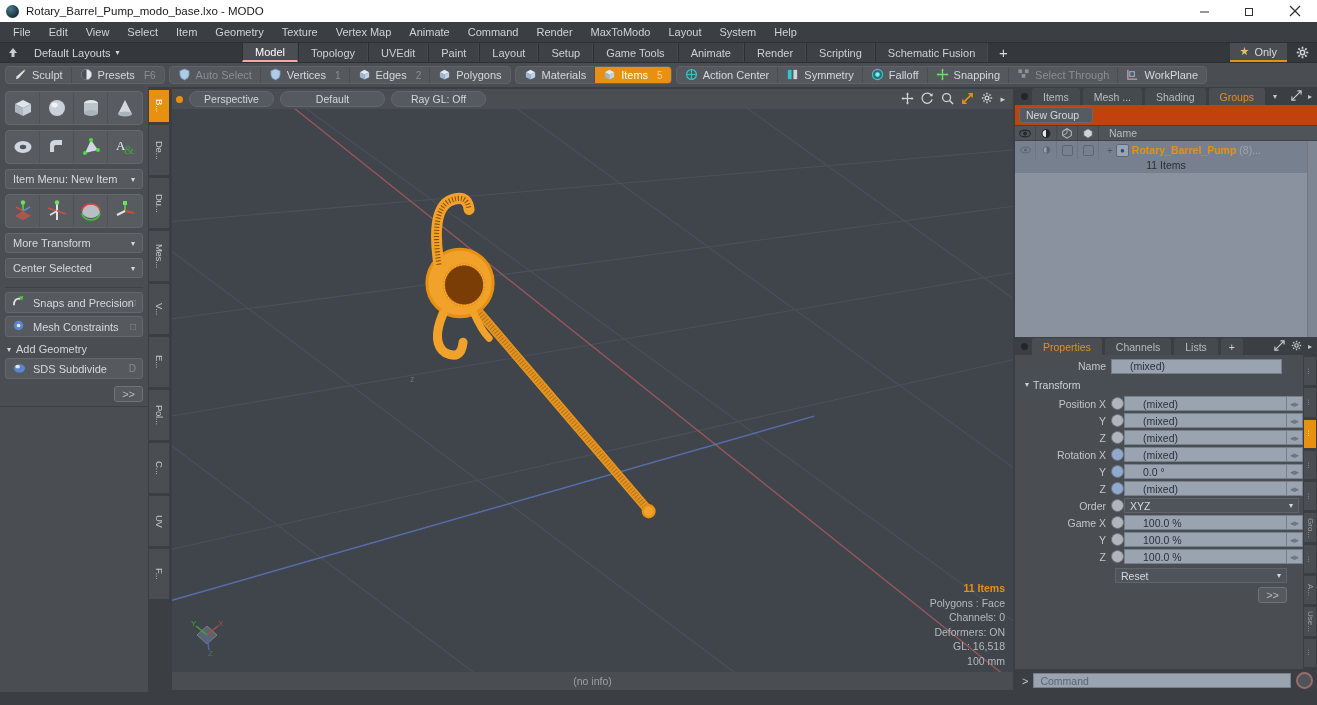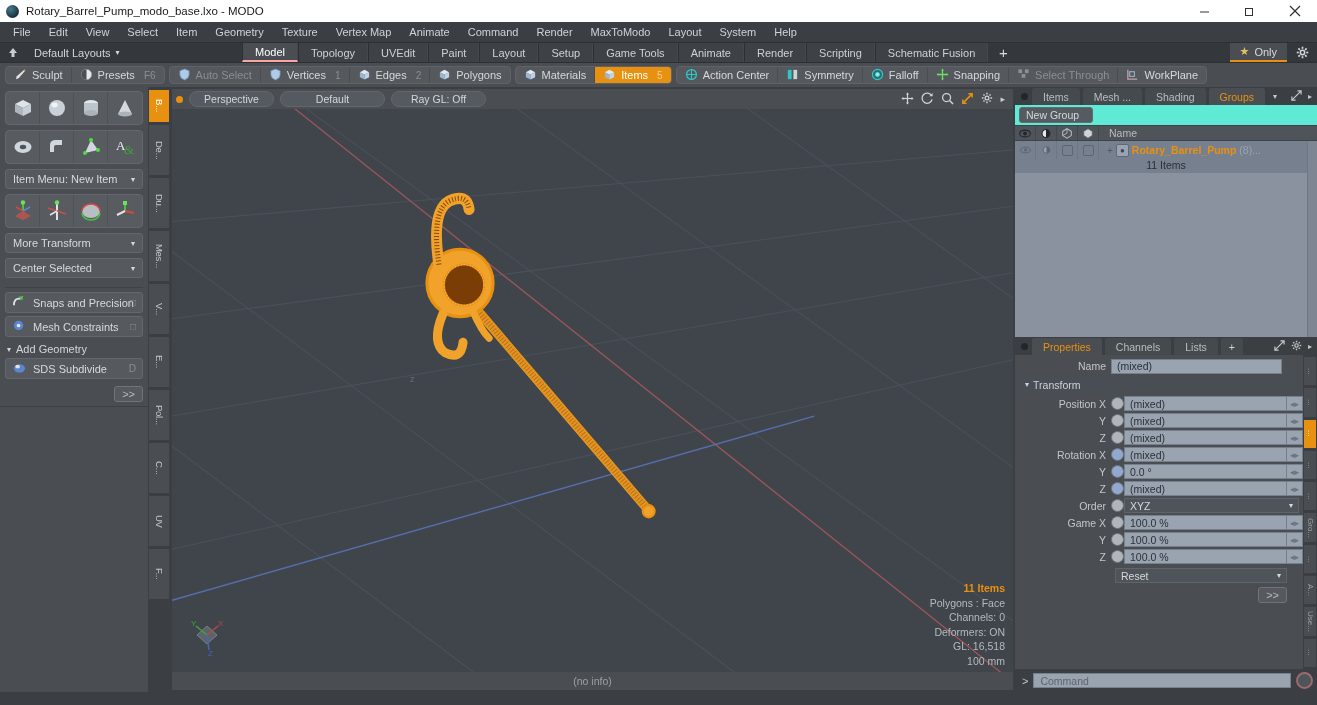--- a/index.html
+++ b/index.html
@@ -138,21 +138,21 @@
   .rp-dot { width:14px; display:flex; align-items:center; justify-content:center; }
   .rp-dot i { width:7px;height:7px;border-radius:50%;background:#23272b; display:block; }
   .rtab {
     padding:0 11px; display:flex; align-items:center; color:#b9bdc1; font-size:10.5px;
     background:#454a4f; border:1px solid #3b3f44; border-bottom:none;
     border-radius:3px 3px 0 0; margin-right:1px;
   }
   .rtab.active { background:#4a4e53; color:#e8900f; }
   .rtab.plus { padding:0 8px; color:#d0d4d8; }
   .rp-tools { margin-left:auto; display:flex; align-items:center; gap:6px; padding:0 5px; color:#c6cacd; font-size:10px; }
-  .rp-body { background:#5eead4; display:flex; }
+  .rp-body { background:#c2410c; display:flex; }
   .rp-inner { flex:1; min-width:0; }
   .newgroup {
     height:16px; margin:2px 4px; background:#565b61; border:1px solid #666a70; border-radius:3px;
     display:flex; align-items:center; padding:0 6px; color:#d4d8dc; width:74px; font-size:10.5px;
   }
   .tree-head {
     display:flex; height:16px; background:#4f545a; border-top:1px solid #3f4348; border-bottom:1px solid #3f4348;
     align-items:center;
   }
   .tcol { width:21px; display:flex; align-items:center; justify-content:center; border-right:1px solid #44484d; height:100%; }
@@ -174,21 +174,21 @@
   
   .prop-body { background:#4a4e53; display:flex; flex-direction:column; }
   .prop-row { display:flex; align-items:center; height:17px; padding:0 0 0 4px; }
   .prop-lbl { width:92px; text-align:right; padding-right:5px; color:#c2c6ca; font-size:10.5px; }
   .prop-knob {
     width:13px;height:13px;border-radius:50%; background:#b0b5bb; border:1px solid #6e737a; flex:none;
   }
   .prop-knob.blue { background:#8fa9cf; }
   .prop-field {
     flex:1; height:15px; background:#9aa3b0; border:1px solid #767f8c; display:flex; align-items:center;
-    padding:0 5px; color:#2b313a; font-size:10.5px; margin-left:0px; position:relative;
+    padding:0 18px; color:#2b313a; font-size:10.5px; margin-left:0px; position:relative;
   }
   .prop-arrows { width:16px; display:flex; align-items:center; justify-content:center; color:#6a7380; font-size:9px; flex:none; background:#9aa3b0; border:1px solid #767f8c; border-left:none; height:15px;}
   .prop-name-row { display:flex; align-items:center; height:19px; padding:3px 5px 0 4px; }
   .transform-hdr { display:flex; align-items:center; gap:4px; height:17px; padding-left:6px; color:#cdd1d5; font-size:10.5px; background:#494e54; margin:2px 4px 2px 4px;}
   .dd-field {
     flex:1; height:15px; background:#4f545a; border:1px solid #5f646b; display:flex; align-items:center;
     padding:0 5px; color:#d5d9dd; font-size:10.5px; position:relative;
   }
   .dd-field .caret { position:absolute; right:5px; font-size:8px; }
   .reset-row { padding:3px 16px 0 100px; }

